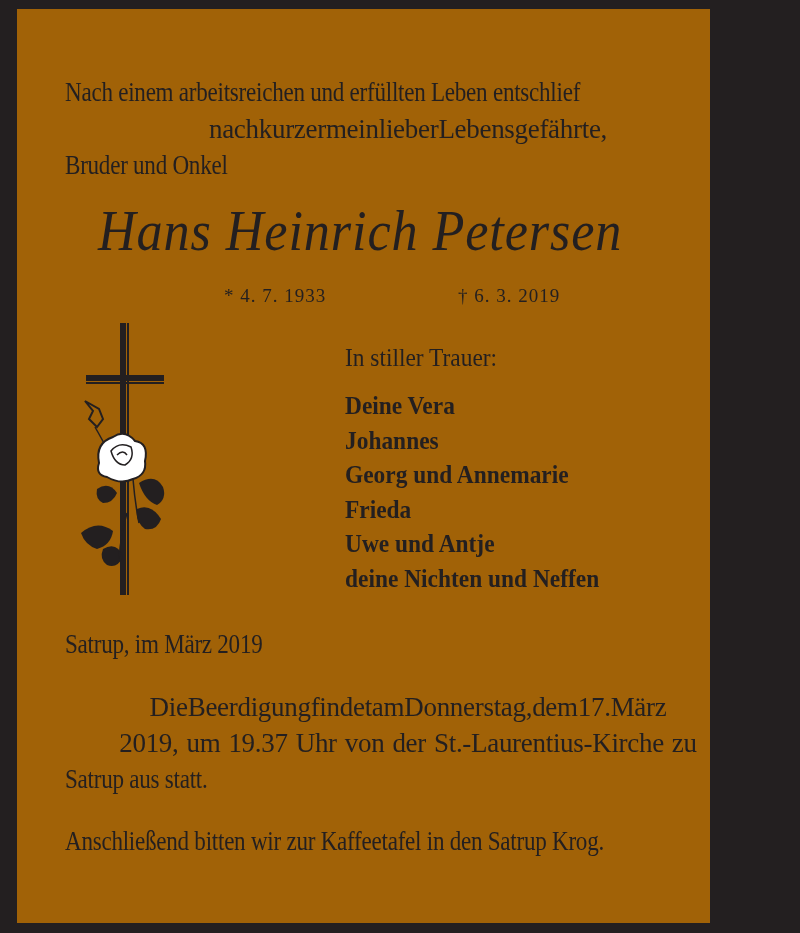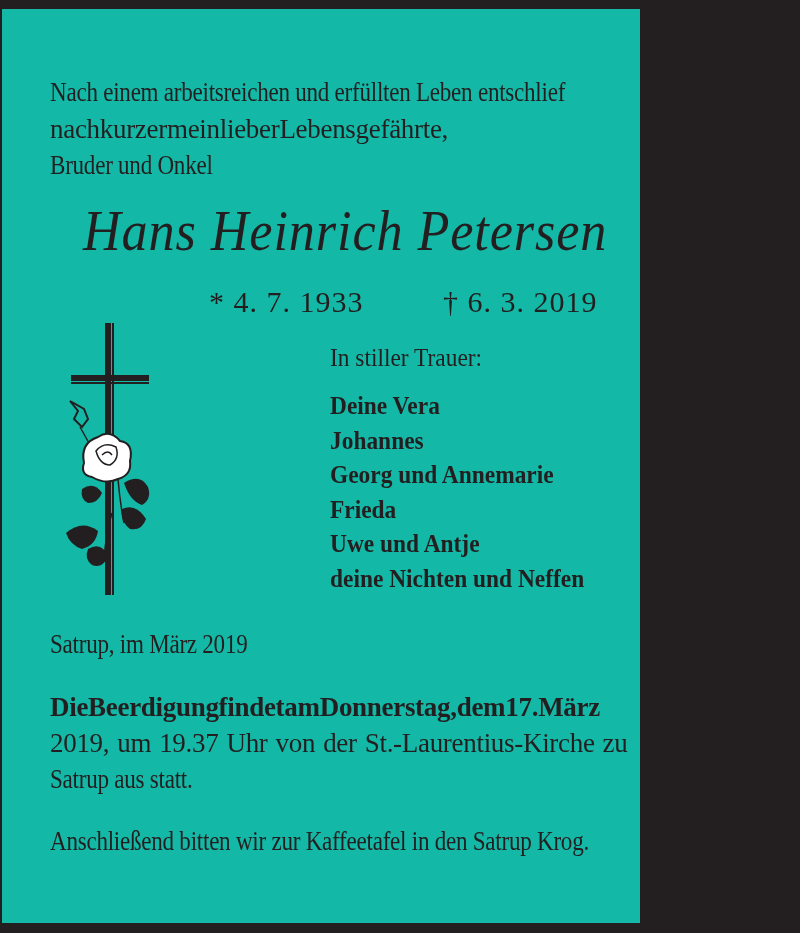--- a/index.html
+++ b/index.html
@@ -3,31 +3,31 @@
 <meta charset="utf-8">
 <style>
   html, body { margin: 0; padding: 0; }
   body {
     width: 800px; height: 933px; overflow: hidden;
     background: #231f20;
     font-family: "Liberation Serif", serif;
     color: #231f20;
   }
   .page {
-    position: absolute; left: 2px; top: 9px; width: 638px; height: 914px;
-    background: #14b8a6;
+    position: absolute; left: 17px; top: 9px; width: 693px; height: 914px;
+    background: #a16207;
   }
   .abs { position: absolute; white-space: nowrap; transform-origin: 0 0; }
   .body-text { font-size: 27px; letter-spacing: -0.3px; }
-  .justify-line { display: flex; justify-content: flex-start; }
+  .justify-line { display: flex; justify-content: center; }
   .title {
     font-size: 58px; font-style: italic; letter-spacing: 1px;
     transform: scaleX(0.9); left: 81px; top: 188px;
   }
-  .dates { font-size: 30px; letter-spacing: 1px; }
+  .dates { font-size: 19px; letter-spacing: 1px; }
   .mourners { font-size: 26px; }
   .mourners .bold { font-weight: bold; display: block; line-height: 34.5px; }
   .cross { position: absolute; left: 60px; top: 314px; }
 </style>
 </head>
 <body>
 
 <div class="page">
 
   <div class="abs body-text" style="left:48px; top:68px; transform:scaleX(0.855);">Nach einem arbeitsreichen und erfüllten Leben entschlief</div>
@@ -76,21 +76,21 @@
     <span class="bold">Deine Vera</span>
     <span class="bold">Johannes</span>
     <span class="bold">Georg und Annemarie</span>
     <span class="bold">Frieda</span>
     <span class="bold">Uwe und Antje</span>
     <span class="bold">deine Nichten und Neffen</span>
   </div>
 
   <div class="abs body-text" style="left:48px; top:620px; transform:scaleX(0.855);">Satrup, im März 2019</div>
 
-  <div class="abs body-text justify-line" style="left:48px; top:683px; width:686px;font-weight:bold;">
+  <div class="abs body-text justify-line" style="left:48px; top:683px; width:686px;">
     <span>Die</span>
     <span>Beerdigung</span>
     <span>findet</span>
     <span>am</span>
     <span>Donnerstag,</span>
     <span>dem</span>
     <span>17.</span>
     <span>März</span>
   </div>
   <div class="abs body-text justify-line" style="left:48px; top:719px; width:686px;gap:8px;">

